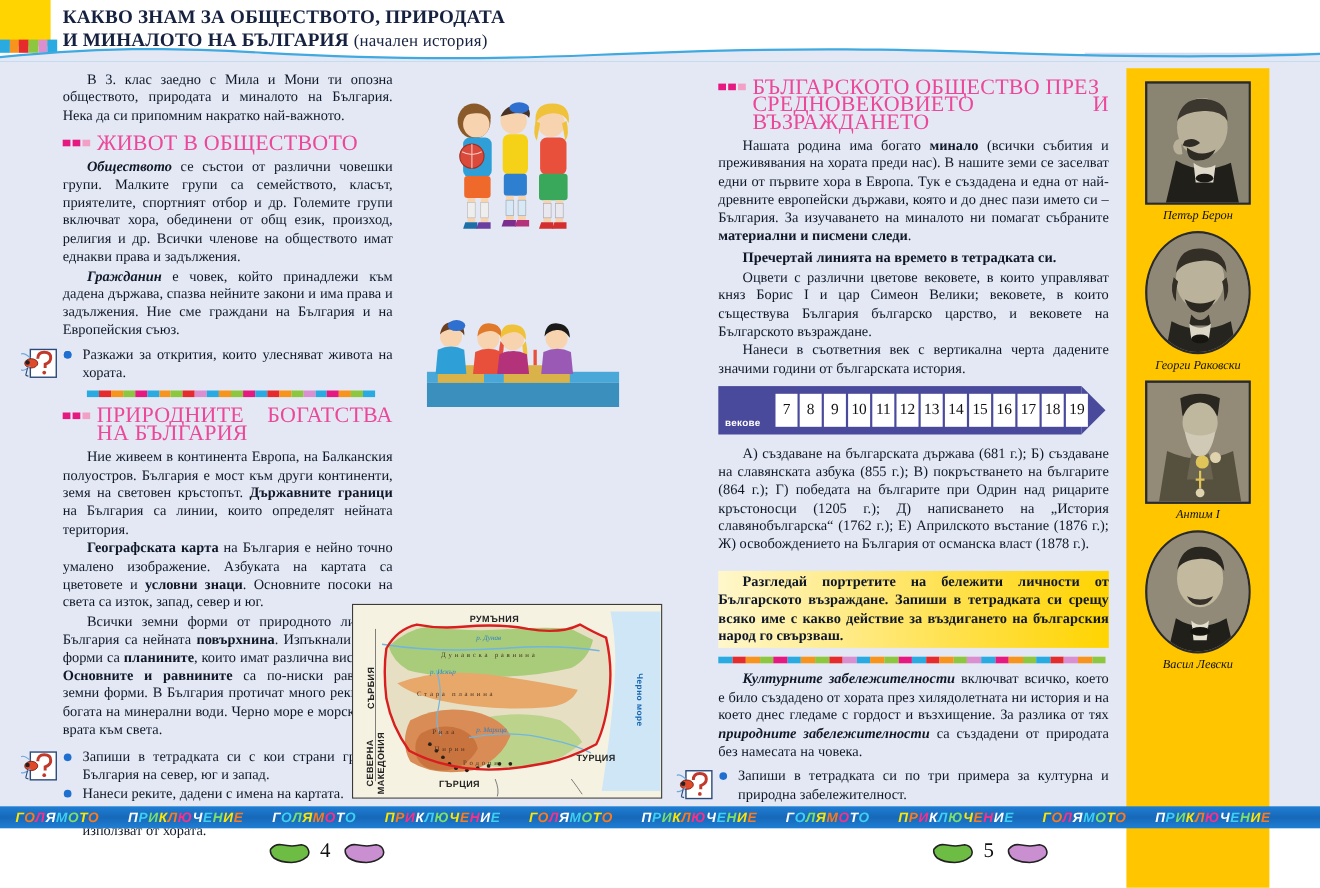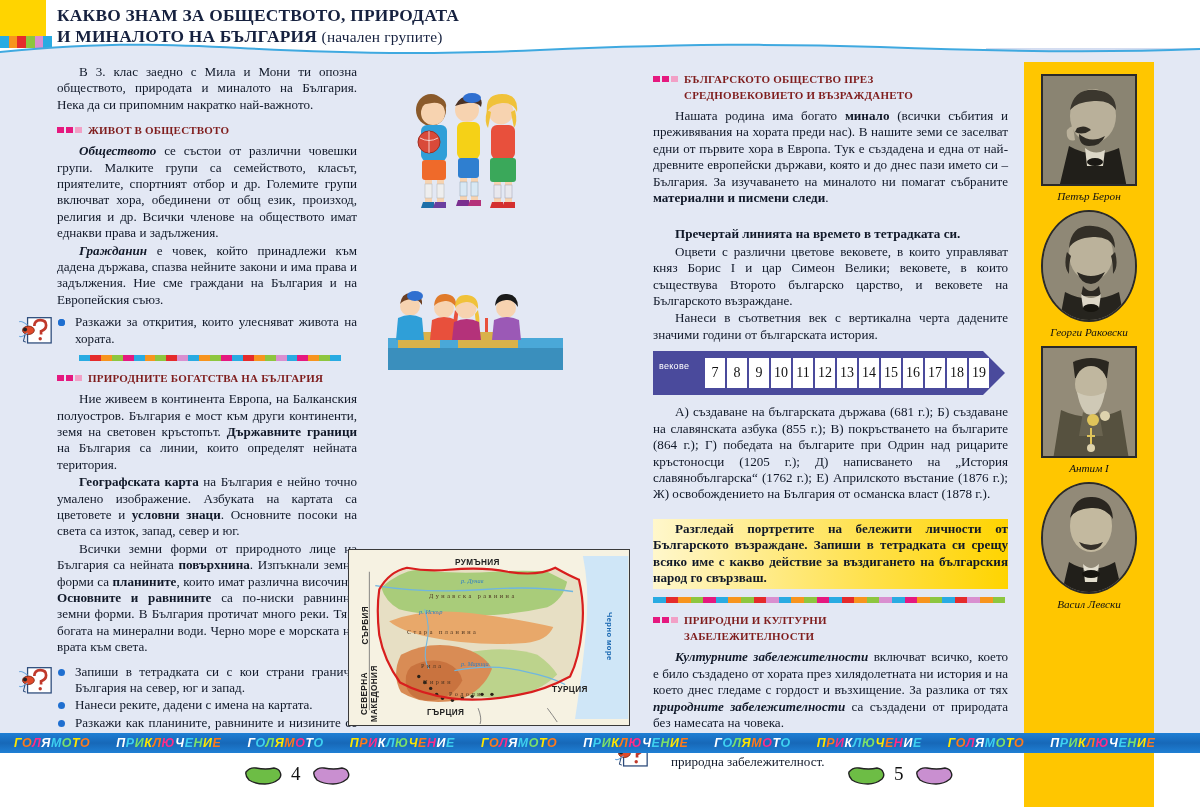--- a/index.html
+++ b/index.html
@@ -72,22 +72,22 @@
   .sec-head {
     display: flex; align-items: flex-start; gap: 6px;
     margin: 9px 0 5px 0;
   }
   .marks { flex: 0 0 auto; padding-top: 5px; display: flex; gap: 2px; }
   .marks span { display: block; width: 7px; height: 6px; }
   .marks span:nth-child(1) { background: #e5197f; }
   .marks span:nth-child(2) { background: #e5197f; }
   .marks span:nth-child(3) { background: #f2a0c6; }
   .sec-title {
-    font-weight: bold; font-size: 11px; line-height: 16px;
-    color: #7f1d1d; letter-spacing: .2px;
+    font-weight: normal; font-size: 20px; line-height: 16px;
+    color: #ec4899; letter-spacing: .2px;
   }
 
   
   .task-block { position: relative; margin: 6px 0 4px 0; padding-left: 0; }
   .bug-icon {
     position: absolute; left: -38px; top: 2px; width: 34px; height: 32px;
   }
   .bullet-row {
     position: relative; padding-left: 18px; margin-bottom: 1px;
     text-align: justify;
@@ -102,21 +102,21 @@
   .sep-strip.right { margin-left: 0; width: 352px; }
   .sep-strip i { flex: 1 1 auto; }
 
   
   .kids-img { position: absolute; left: 395px; top: 80px; width: 152px; height: 152px; }
   .class-img { position: absolute; left: 388px; top: 280px; width: 175px; height: 90px; }
 
   
   .map-frame {
     position: absolute; left: 320px; top: 549px; width: 282px; height: 177px;
-    border: 1px solid #3a3a3a; background: #f3efe0; overflow: hidden; margin-left: 28px;
+    border: 1px solid #3a3a3a; background: #f3efe0; overflow: hidden;
   }
   .map-label {
     position: absolute; font-family: "Liberation Sans", sans-serif;
     font-weight: bold; font-size: 8.2px; color: #222; letter-spacing: .4px;
   }
   .map-label.vert { writing-mode: vertical-rl; transform: rotate(180deg); }
   .map-river {
     position: absolute; font-family: "Liberation Serif", serif;
     font-style: italic; font-size: 6.4px; color: #2f7fc4;
   }
@@ -137,22 +137,22 @@
     background: #4a4a9c;
   }
   .tl-arrow {
     position: absolute; left: 330px; top: 0;
     width: 0; height: 0;
     border-top: 22px solid transparent;
     border-bottom: 22px solid transparent;
     border-left: 22px solid #4a4a9c;
   }
   .tl-caption {
-    position: absolute; left: 6px; top: 7px; width: 44px;
-    font-family: "Liberation Sans", sans-serif; font-weight: normal;
+    position: absolute; left: 6px; top: 25px; width: 44px;
+    font-family: "Liberation Sans", sans-serif; font-weight: bold;
     font-size: 9px; color: #ffffff; letter-spacing: .3px;
   }
   .tl-cells {
     position: absolute; left: 52px; top: 7px; height: 30px;
     display: flex; gap: 2px;
   }
   .tl-cells div {
     background: #ffffff; min-width: 20px; padding: 0 3px;
     display: flex; align-items: center; justify-content: center;
     font-family: "Liberation Serif", serif; font-size: 14px; color: #111;
@@ -224,21 +224,21 @@
         <i style="background:#F7941E"></i>
       <i style="background:#E52B2B"></i>
         <i style="background:#8DC63F"></i>
       <i style="background:#D98FD0"></i>
         <i style="background:#29ABE2"></i>
     </div>
     <div class="title-block">
       <div class="title-l1">КАКВО ЗНАМ ЗА ОБЩЕСТВОТО, ПРИРОДАТА</div>
       <div class="title-l2">
         <span>И МИНАЛОТО НА БЪЛГАРИЯ</span>
-        <span class="title-sub">(начален групите)</span>
+        <span class="title-sub">(начален история)</span>
       </div>
     </div>
     <svg class="wave" viewBox="0 0 1200 16" preserveAspectRatio="none">
       <path d="M0,11 C90,2 150,2 240,7 C340,12 420,14 540,9 C660,4 760,2 880,6 C990,10 1100,12 1200,8 L1200,16 L0,16 Z" fill="#3fa9e0"></path>
       <path d="M0,13 C90,4 150,4 240,9 C340,14 420,16 540,11 C660,6 760,4 880,8 C990,12 1100,14 1200,10 L1200,16 L0,16 Z" fill="#e3e8f4"></path>
     </svg>
   </div>
 
   <div class="col col-left">
 
@@ -483,23 +483,23 @@
       <div class="sec-title">
         <div>БЪЛГАРСКОТО ОБЩЕСТВО ПРЕЗ</div>
         <div>СРЕДНОВЕКОВИЕТО И ВЪЗРАЖДАНЕТО</div>
       </div>
     </div>
 
     <p class="para">
       <span>Нашата родина има богато </span><b>минало</b><span> (всички събития и преживявания на хората преди нас). В нашите земи се заселват едни от първите хора в Европа. Тук е създадена и една от най-древните европейски държави, която и до днес пази името си – България. За изучаването на миналото ни помагат събраните </span><b>материални и писмени следи</b><span>.</span>
     </p>
 
-    <p class="para" style="font-weight:bold; margin-top:20px;">Пречертай линията на времето в тетрадката си.</p>
-
-    <p class="para">Оцвети с различни цветове вековете, в които управляват княз Борис I и цар Симеон Велики; вековете, в които съществува Второто българско царство, и вековете на Българското възраждане.</p>
+    <p class="para" style="font-weight:bold; margin-top:4px;">Пречертай линията на времето в тетрадката си.</p>
+
+    <p class="para">Оцвети с различни цветове вековете, в които управляват княз Борис I и цар Симеон Велики; вековете, в които съществува България българско царство, и вековете на Българското възраждане.</p>
     <p class="para">Нанеси в съответния век с вертикална черта дадените значими години от българската история.</p>
 
     <div class="timeline-wrap">
       <div class="tl-body"></div>
       <div class="tl-arrow"></div>
       <div class="tl-caption">векове</div>
       <div class="tl-cells">
         <div>7</div>
         <div>8</div>
         <div>9</div>
@@ -544,31 +544,20 @@
       <i style="background:#E5197F"></i>
         <i style="background:#F7941E"></i>
         <i style="background:#8DC63F"></i>
         <i style="background:#29ABE2"></i>
       <i style="background:#E52B2B"></i>
         <i style="background:#D98FD0"></i>
         <i style="background:#F7941E"></i>
         <i style="background:#8DC63F"></i>
     </div>
 
-    <div class="sec-head">
-      <div class="marks">
-          <span></span>
-          <span></span>
-          <span></span>
-        </div>
-      <div class="sec-title">
-        <div>ПРИРОДНИ И КУЛТУРНИ</div>
-        <div>ЗАБЕЛЕЖИТЕЛНОСТИ</div>
-      </div>
-    </div>
 
     <p class="para">
       <i class="it">Културните забележителности</i><span> включват всичко, което е било създадено от хората през хилядолетната ни история и на което днес гледаме с гордост и възхищение. За разлика от тях </span><i class="it">природните забележителности</i><span> са създадени от природата без намесата на човека.</span>
     </p>
 
     <div class="task-block">
       <svg class="bug-icon" viewBox="0 0 40 38">
         <rect x="10" y="2" width="28" height="30" fill="#fff" stroke="#2b4a7a" stroke-width="1.5"></rect>
         <path d="M18 12 q0-7 7-7 q7 0 7 6 q0 5-6 7 l0 4" fill="none" stroke="#c0392b" stroke-width="3.2"></path>
         <circle cx="25" cy="27" r="2" fill="#c0392b"></circle>

